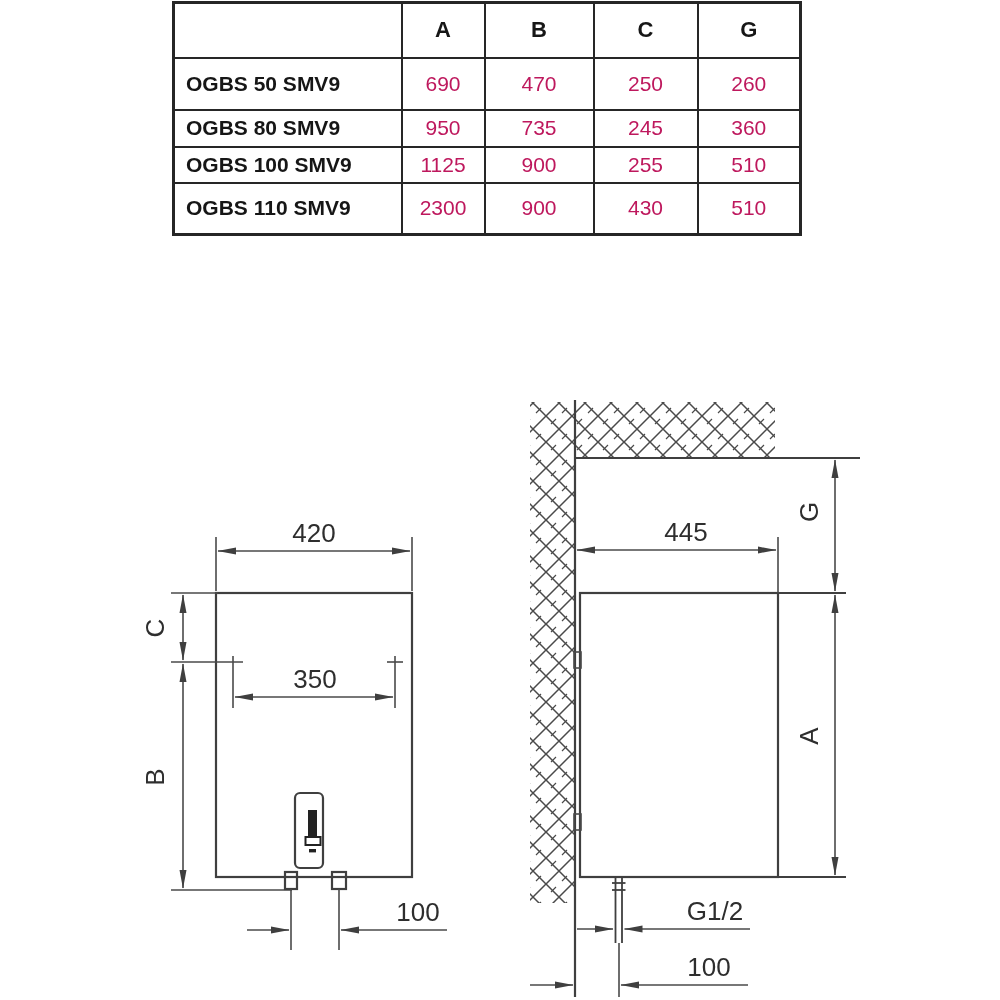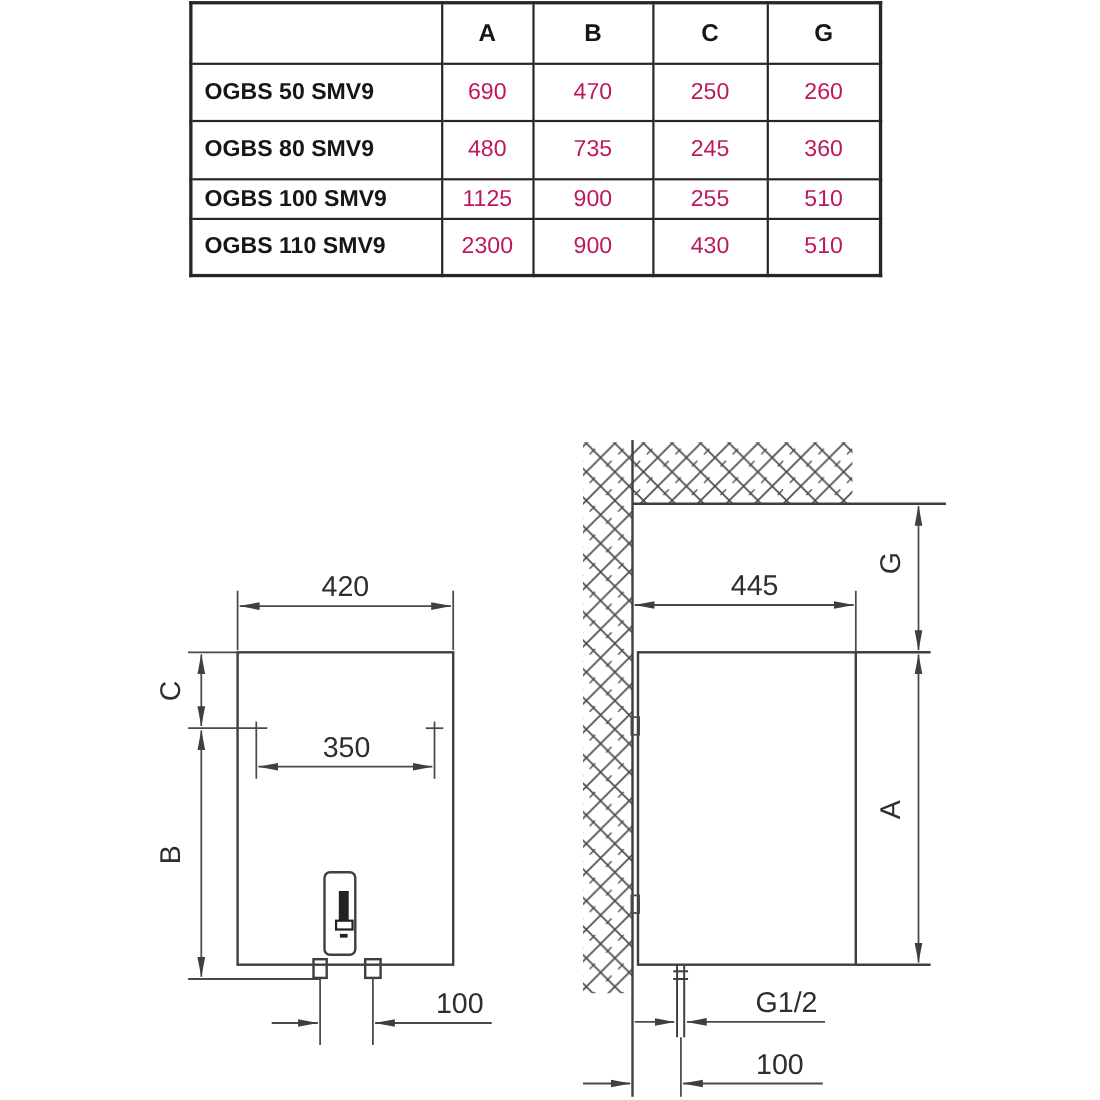--- a/index.html
+++ b/index.html
@@ -140,23 +140,23 @@
     <th>C</th>
     <th>G</th>
   </tr>
   <tr style="height:52px">
     <td class="cell-model">OGBS 50 SMV9</td>
     <td class="cell-val">690</td>
     <td class="cell-val">470</td>
     <td class="cell-val">250</td>
     <td class="cell-val">260</td>
   </tr>
-  <tr style="height:53px">
+  <tr style="height:37px">
     <td class="cell-model">OGBS 80 SMV9</td>
-    <td class="cell-val">480</td>
+    <td class="cell-val">950</td>
     <td class="cell-val">735</td>
     <td class="cell-val">245</td>
     <td class="cell-val">360</td>
   </tr>
   <tr style="height:36px">
     <td class="cell-model">OGBS 100 SMV9</td>
     <td class="cell-val">1125</td>
     <td class="cell-val">900</td>
     <td class="cell-val">255</td>
     <td class="cell-val">510</td>

